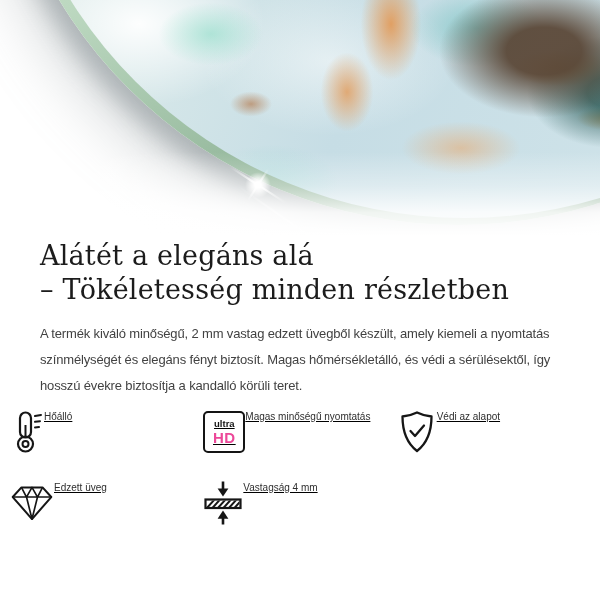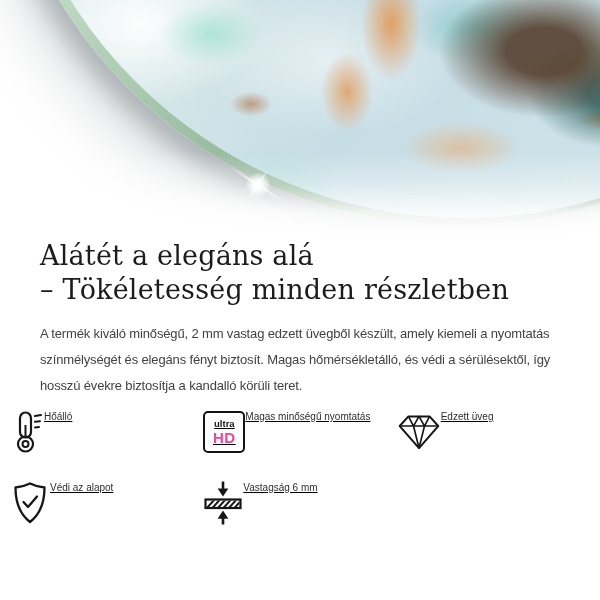--- a/index.html
+++ b/index.html
@@ -109,36 +109,36 @@
         <div class="uhd-box">
           <span class="uhd-top">ultra</span>
           <span class="uhd-bottom">HD</span>
         </div>
       </div>
       <div class="feature-label">Magas minőségű nyomtatás</div>
     </div>
 
     <div class="feature">
       <div class="icon-box">
+        <svg width="40" height="44" viewBox="0 0 40 44">
+          <path class="icon-stroke" d="M20 2.5 C24 4.5 29 6 34.5 6.5 C34.5 19 31 32.5 20 41 C9 32.5 5.5 19 5.5 6.5 C11 6 16 4.5 20 2.5 Z" stroke-width="2.3" stroke-linejoin="round"></path>
+          <path class="icon-stroke" d="M13.5 21 L18 26 L27 15.5" stroke-width="2.3" stroke-linecap="round" stroke-linejoin="round"></path>
+        </svg>
+      </div>
+      <div class="feature-label">Védi az alapot</div>
+    </div>
+
+    <div class="feature">
+      <div class="icon-box">
         <svg width="44" height="38" viewBox="0 0 48 40">
           <path class="icon-stroke" d="M12.5 3 H35.5 L45 13.5 L24 37.5 L3 13.5 Z" stroke-width="2.2" stroke-linejoin="round"></path>
           <path class="icon-stroke" d="M3 13.5 H45 M12.5 3 L18 13.5 L24 3 L30 13.5 L35.5 3 M18 13.5 L24 37.5 L30 13.5" stroke-width="1.8" stroke-linejoin="round"></path>
         </svg>
       </div>
       <div class="feature-label">Edzett üveg</div>
-    </div>
-
-    <div class="feature">
-      <div class="icon-box">
-        <svg width="40" height="44" viewBox="0 0 40 44">
-          <path class="icon-stroke" d="M20 2.5 C24 4.5 29 6 34.5 6.5 C34.5 19 31 32.5 20 41 C9 32.5 5.5 19 5.5 6.5 C11 6 16 4.5 20 2.5 Z" stroke-width="2.3" stroke-linejoin="round"></path>
-          <path class="icon-stroke" d="M13.5 21 L18 26 L27 15.5" stroke-width="2.3" stroke-linecap="round" stroke-linejoin="round"></path>
-        </svg>
-      </div>
-      <div class="feature-label">Védi az alapot</div>
     </div>
 
 
     <div class="feature">
       <div class="icon-box">
         <svg width="40" height="46" viewBox="0 0 40 46">
           <defs>
             <clipPath id="barclip">
                 <rect x="3.5" y="20.5" width="33" height="6.5"></rect>
               </clipPath>
@@ -151,17 +151,17 @@
             <line class="icon-stroke" x1="19.5" y1="29" x2="28.5" y2="19" stroke-width="2"></line>
             <line class="icon-stroke" x1="25" y1="29" x2="34" y2="19" stroke-width="2"></line>
             <line class="icon-stroke" x1="30.5" y1="29" x2="39.5" y2="19" stroke-width="2"></line>
           </g>
           <line class="icon-stroke" x1="20" y1="1.5" x2="20" y2="9" stroke-width="2.6"></line>
           <path class="icon-fill" d="M20 16.5 L14.6 8.5 H25.4 Z"></path>
           <line class="icon-stroke" x1="20" y1="44.5" x2="20" y2="38" stroke-width="2.6"></line>
           <path class="icon-fill" d="M20 30.5 L14.6 38.8 H25.4 Z"></path>
         </svg>
       </div>
-      <div class="feature-label">Vastagság 6 mm</div>
+      <div class="feature-label">Vastagság 4 mm</div>
     </div>
 
   </div>
 </div>
 
 </body></html>

